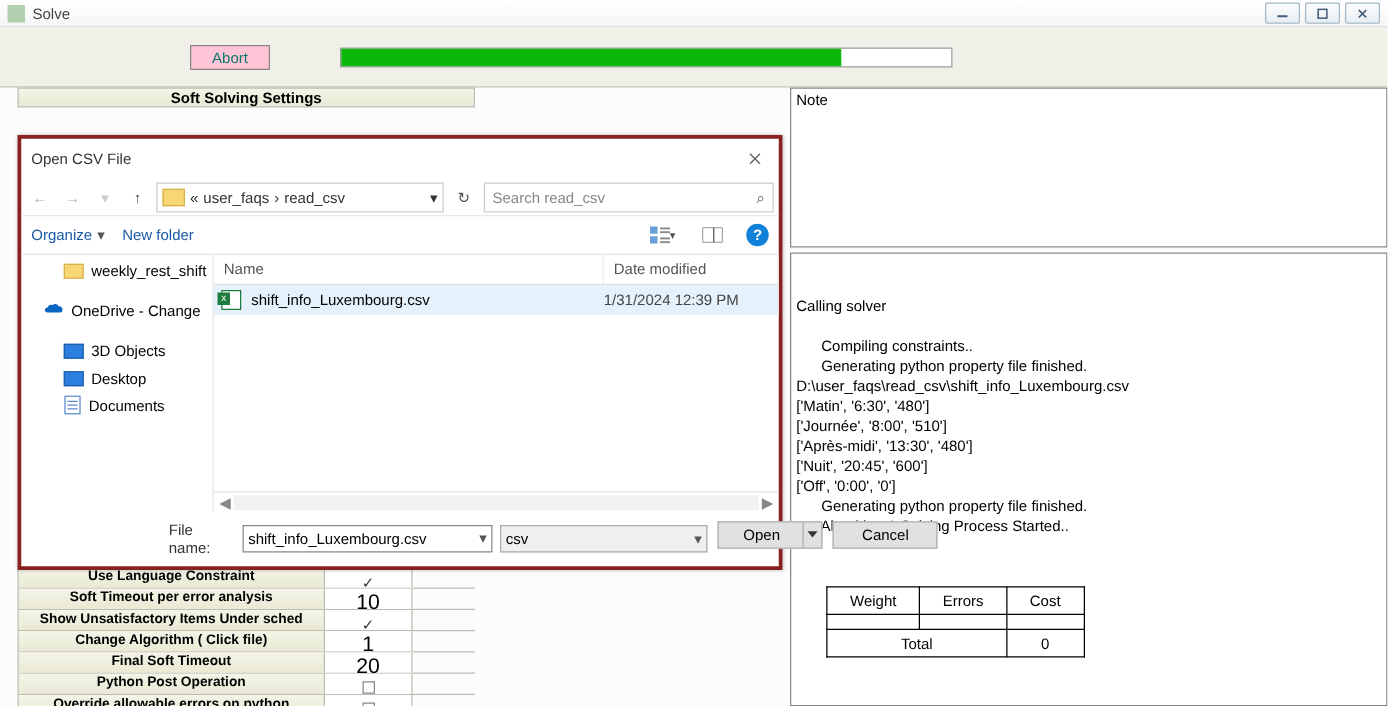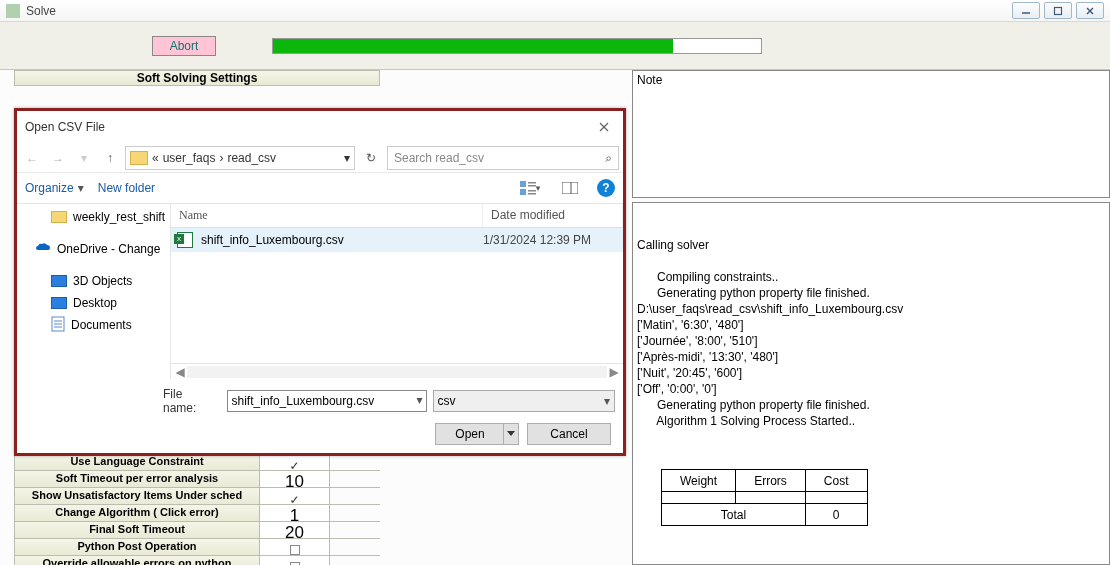--- a/index.html
+++ b/index.html
@@ -61,33 +61,33 @@
 .dlg-body { flex:1; display:flex; border-top:1px solid #e5e5e5; overflow:hidden;}
 .tree { width:154px; border-right:1px solid #e5e5e5; overflow:hidden; padding:2px 0;}
 .tree-item { height:22px; display:flex; align-items:center; padding-left:18px; gap:6px; white-space:nowrap; overflow:hidden;}
 .tree-item.sub { padding-left:34px;}
 .fic { width:16px; height:12px; background:#f7d675; border:1px solid #d8b14c;}
 .fic.blue { background:#2a7fe0; border-color:#1d5ea8;}
 
 .file-area { flex:1; display:flex; flex-direction:column;}
 .col-hdr { height:24px; display:flex; border-bottom:1px solid #e0e0e0;}
 .col-hdr .c { padding:4px 8px; color:#555; border-right:1px solid #eee;}
-.c-name { flex:1;font-family:Liberation Serif, serif;}
+.c-name { flex:1;}
 .c-date { width:140px;}
 .file-row { height:24px; display:flex; align-items:center; background:#e5f1fb; padding-left:6px;}
 .file-row .xls { width:16px; height:16px; background:#fff; border:1px solid #1f7a3e; position:relative;}
 .file-row .xls::after { content:"x"; position:absolute; left:-4px; top:1px; width:10px; height:10px; background:#1f7a3e; color:#fff; font-size:8px; text-align:center; line-height:10px;}
 .file-row .fname { margin-left:8px; flex:1;}
 .file-row .fdate { width:140px; color:#444;}
 
 .hscroll { height:16px; border-top:1px solid #e5e5e5; display:flex; align-items:center; padding:0 2px;}
 .hscroll .track { flex:1; height:12px; background:#f2f2f2; position:relative;}
 .hscroll .arrow { width:14px; color:#888; text-align:center;}
 
-.dlg-bottom { padding:8px; display:flex; flex-direction:column; gap:8px;margin-left:28px;}
+.dlg-bottom { padding:8px; display:flex; flex-direction:row; gap:8px;}
 .fn-row { display:flex; align-items:center; gap:6px; padding-left:110px;}
 .fn-lbl { color:#333; margin-right:2px;}
 .fn-input { width:200px; height:22px; border:1px solid #888; padding:0 4px;}
 .fn-input-wrap { position:relative; }
 .fn-drop { position:absolute; right:4px; top:3px; color:#555;}
 .filter-sel { width:184px; height:22px; border:1px solid #aaa; background:#efefef; padding:0 4px; display:flex; align-items:center;}
 .filter-sel .dd { margin-left:auto; color:#555;}
 .btn-row { display:flex; justify-content:flex-end; gap:8px; padding-right:4px;}
 .dlg-btn { width:84px; height:22px; background:#e1e1e1; border:1px solid #adadad; display:flex; align-items:center; justify-content:center;}
 .dlg-btn.split { position:relative; padding-right:14px;}
@@ -137,21 +137,21 @@
         </div>
         <div class="settings-row">
           <div class="lbl">Soft Timeout per error analysis</div>
           <div class="val">10</div>
         </div>
         <div class="settings-row">
           <div class="lbl">Show Unsatisfactory Items Under sched</div>
           <div class="val"><span class="chk"></span></div>
         </div>
         <div class="settings-row">
-          <div class="lbl">Change Algorithm ( Click error)</div>
+          <div class="lbl">Change Algorithm ( Click file)</div>
           <div class="val">1</div>
         </div>
         <div class="settings-row">
           <div class="lbl">Final Soft Timeout</div>
           <div class="val">20</div>
         </div>
         <div class="settings-row">
           <div class="lbl">Python Post Operation</div>
           <div class="val"><span style="display:inline-block;width:10px;height:10px;border:1px solid #888;"></span></div>
         </div>

